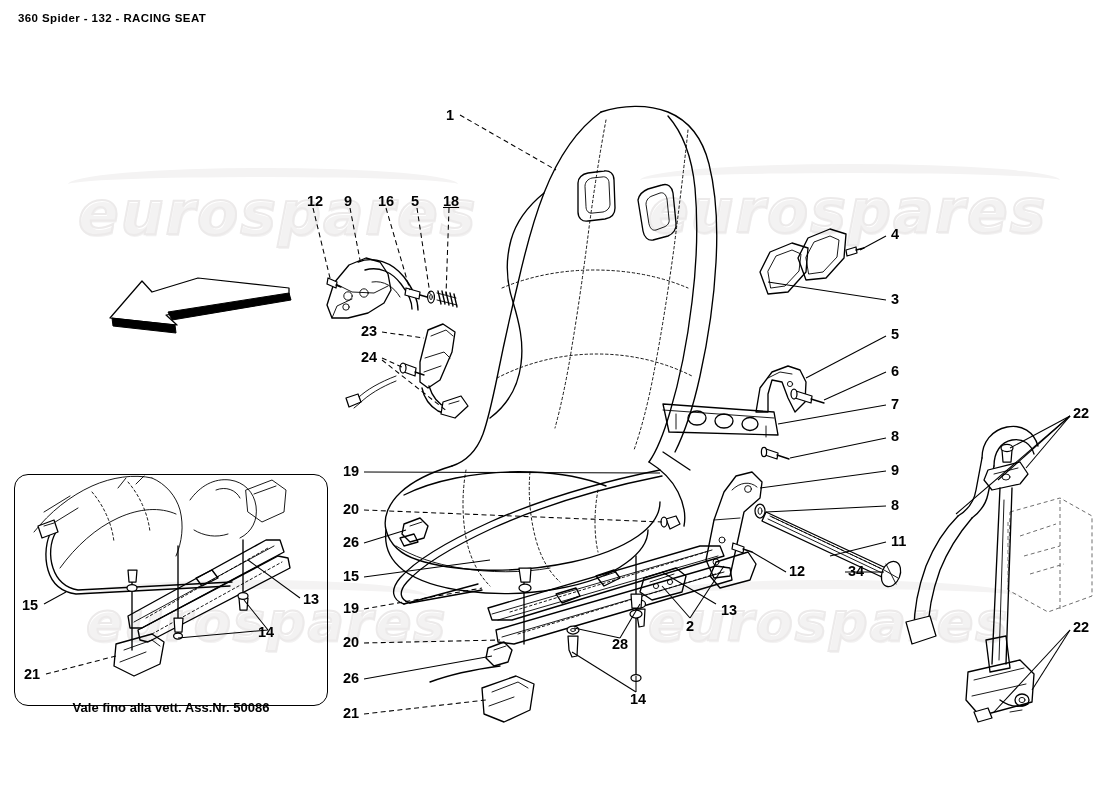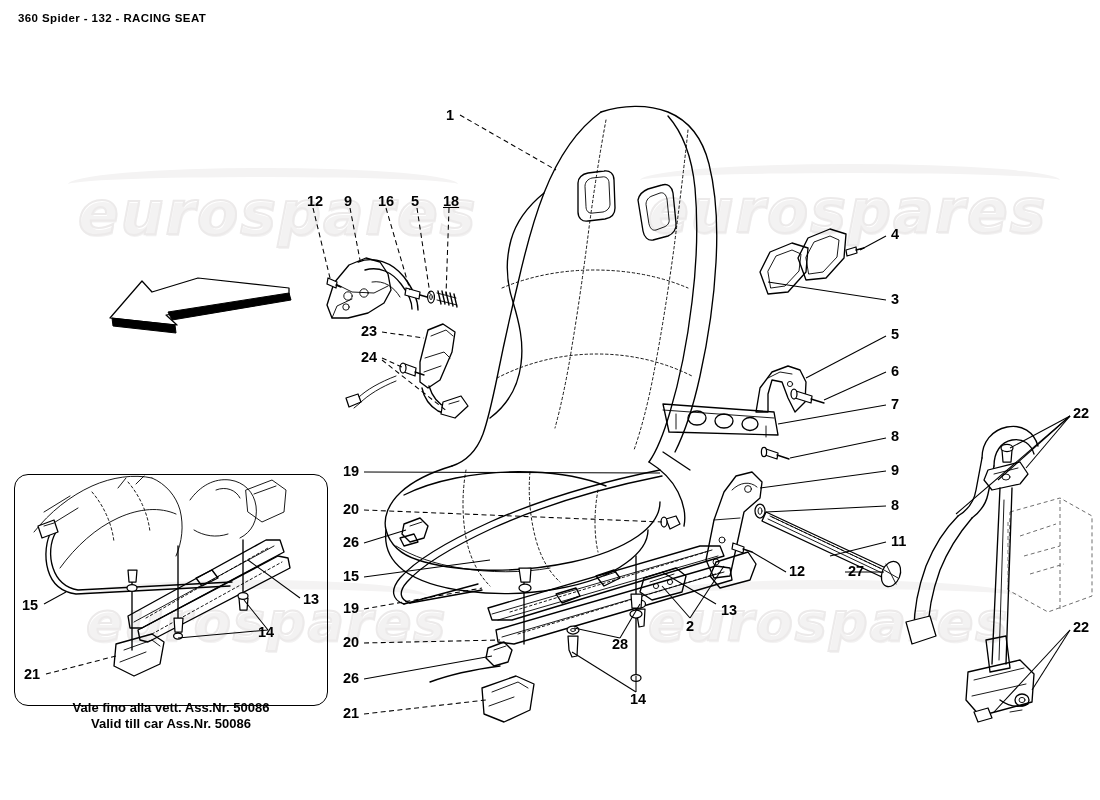--- a/index.html
+++ b/index.html
@@ -616,30 +616,29 @@
   <div class="lbl" style="left:891px; top:292px;">3</div>
   <div class="lbl" style="left:891px; top:327px;">5</div>
   <div class="lbl" style="left:891px; top:364px;">6</div>
   <div class="lbl" style="left:891px; top:397px;">7</div>
   <div class="lbl" style="left:891px; top:429px;">8</div>
   <div class="lbl" style="left:891px; top:463px;">9</div>
   <div class="lbl" style="left:891px; top:498px;">8</div>
   <div class="lbl" style="left:891px; top:534px;">11</div>
 
   <div class="lbl" style="left:789px; top:564px;">12</div>
-  <div class="lbl" style="left:848px; top:564px;">27</div>
+  <div class="lbl" style="left:848px; top:564px;">34</div>
   <div class="lbl" style="left:721px; top:603px;">13</div>
   <div class="lbl" style="left:686px; top:619px;">2</div>
   <div class="lbl" style="left:612px; top:637px;">28</div>
   <div class="lbl" style="left:630px; top:692px;">14</div>
 
   <div class="lbl" style="left:1073px; top:406px;">22</div>
   <div class="lbl" style="left:1073px; top:620px;">22</div>
 
   <div class="lbl" style="left:22px; top:598px;">15</div>
   <div class="lbl" style="left:303px; top:592px;">13</div>
   <div class="lbl" style="left:258px; top:625px;">14</div>
   <div class="lbl" style="left:24px; top:667px;">21</div>
 
   <div class="inset-caption" id="inset-cap-1">Vale fino alla vett. Ass.Nr. 50086</div>
-  <div class="inset-caption" id="inset-cap-2">Valid till car Ass.Nr. 50086</div>
 
 </div>
 
 </body></html>

